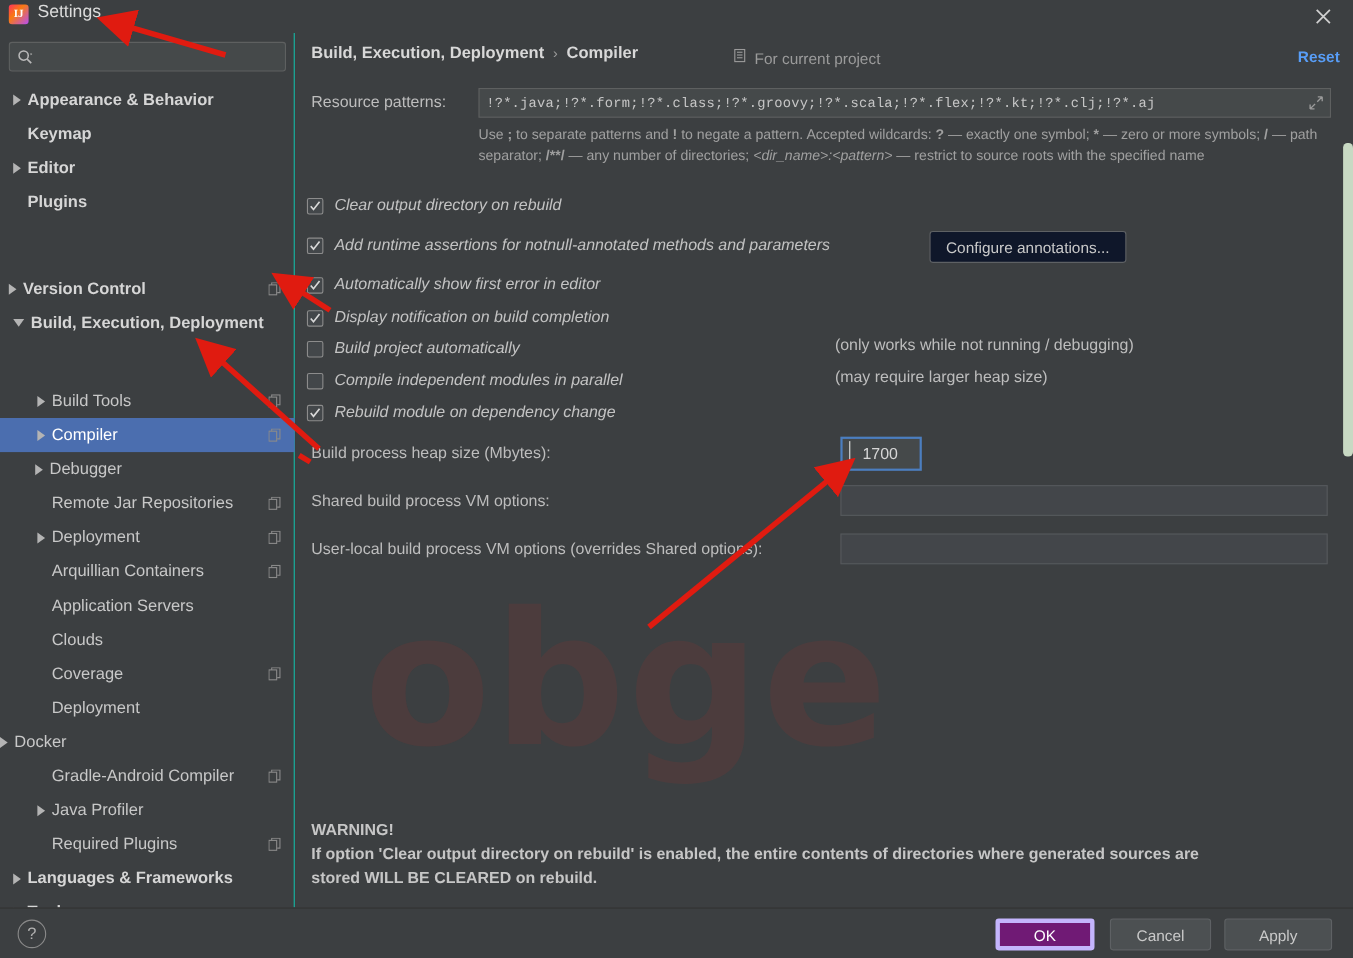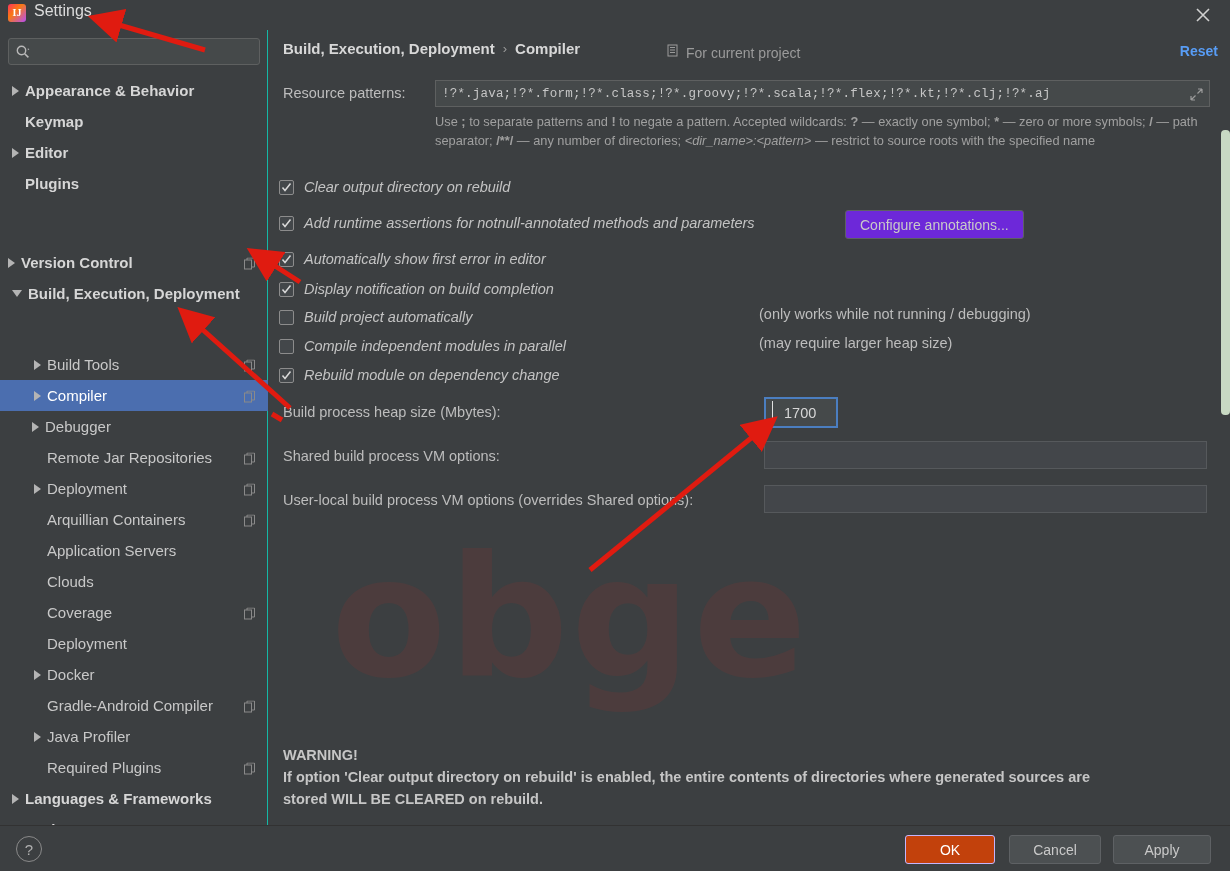--- a/index.html
+++ b/index.html
@@ -160,21 +160,21 @@
   .cb svg { display: block; }
   .cbrow .txt { font-size: 14.5px; color: #c3c3c3; white-space: nowrap; }
 
   .side-note {
     position: absolute; font-size: 14.5px; color: #bdbdbd; white-space: nowrap;
   }
 
   .btn-cfg {
     position: absolute; left: 576px; top: 180px;
     height: 29px; padding: 0 14px;
-    background: #6d28d9; border: 1px solid #5e6164; border-radius: 3px;
+    background: #0f172a; border: 1px solid #5e6164; border-radius: 3px;
     color: #c9c9c9; font-size: 14px; cursor: pointer;
     font-family: "Liberation Sans", sans-serif;
   }
 
   .frow-label {
     position: absolute; left: 14px;
     font-size: 14.5px; color: #bdbdbd; white-space: nowrap;
   }
   .heap-field {
     position: absolute; left: 495px; top: 367px;
@@ -227,21 +227,21 @@
     font-size: 15px; cursor: pointer;
   }
   .fbtn {
     position: absolute; top: 9px; height: 29px;
     border-radius: 3px; font-size: 14px; cursor: pointer;
     font-family: "Liberation Sans", sans-serif;
     display: flex; align-items: center; justify-content: center;
   }
   .fbtn.ok {
     left: 905px; width: 90px;
-    background: #c2410c; border: 1px solid #c4b5fd; color: #ffffff;
+    background: #701a75; border: 4px solid #c4b5fd; color: #ffffff;
   }
   .fbtn.cancel {
     left: 1009px; width: 92px;
     background: #4c5052; border: 1px solid #5e6164; color: #c9c9c9;
   }
   .fbtn.apply {
     left: 1113px; width: 98px;
     background: #4c5052; border: 1px solid #5e6164; color: #c9c9c9;
   }
 
@@ -367,21 +367,21 @@
           <span class="label">Coverage</span>
           <span class="copy-badge"><svg width="12" height="13" viewBox="0 0 12 13">
               <rect x="0.5" y="2.5" width="7" height="9" stroke="#8a8a8a" stroke-width="1" fill="none"></rect>
               <path d="M3 2.5 V0.5 H10.5 V9.5 H8" stroke="#8a8a8a" stroke-width="1" fill="none"></path>
             </svg></span>
         </div>
         <div class="tree-row" style="padding-left: 34px;">
           <span class="arrow none"></span>
           <span class="label">Deployment</span>
         </div>
-        <div class="tree-row" style="padding-left: 34px;">
+        <div class="tree-row" style="">
           <span class="arrow "></span>
           <span class="label">Docker</span>
         </div>
         <div class="tree-row" style="padding-left: 34px;">
           <span class="arrow none"></span>
           <span class="label">Gradle-Android Compiler</span>
           <span class="copy-badge"><svg width="12" height="13" viewBox="0 0 12 13">
               <rect x="0.5" y="2.5" width="7" height="9" stroke="#8a8a8a" stroke-width="1" fill="none"></rect>
               <path d="M3 2.5 V0.5 H10.5 V9.5 H8" stroke="#8a8a8a" stroke-width="1" fill="none"></path>
             </svg></span>

